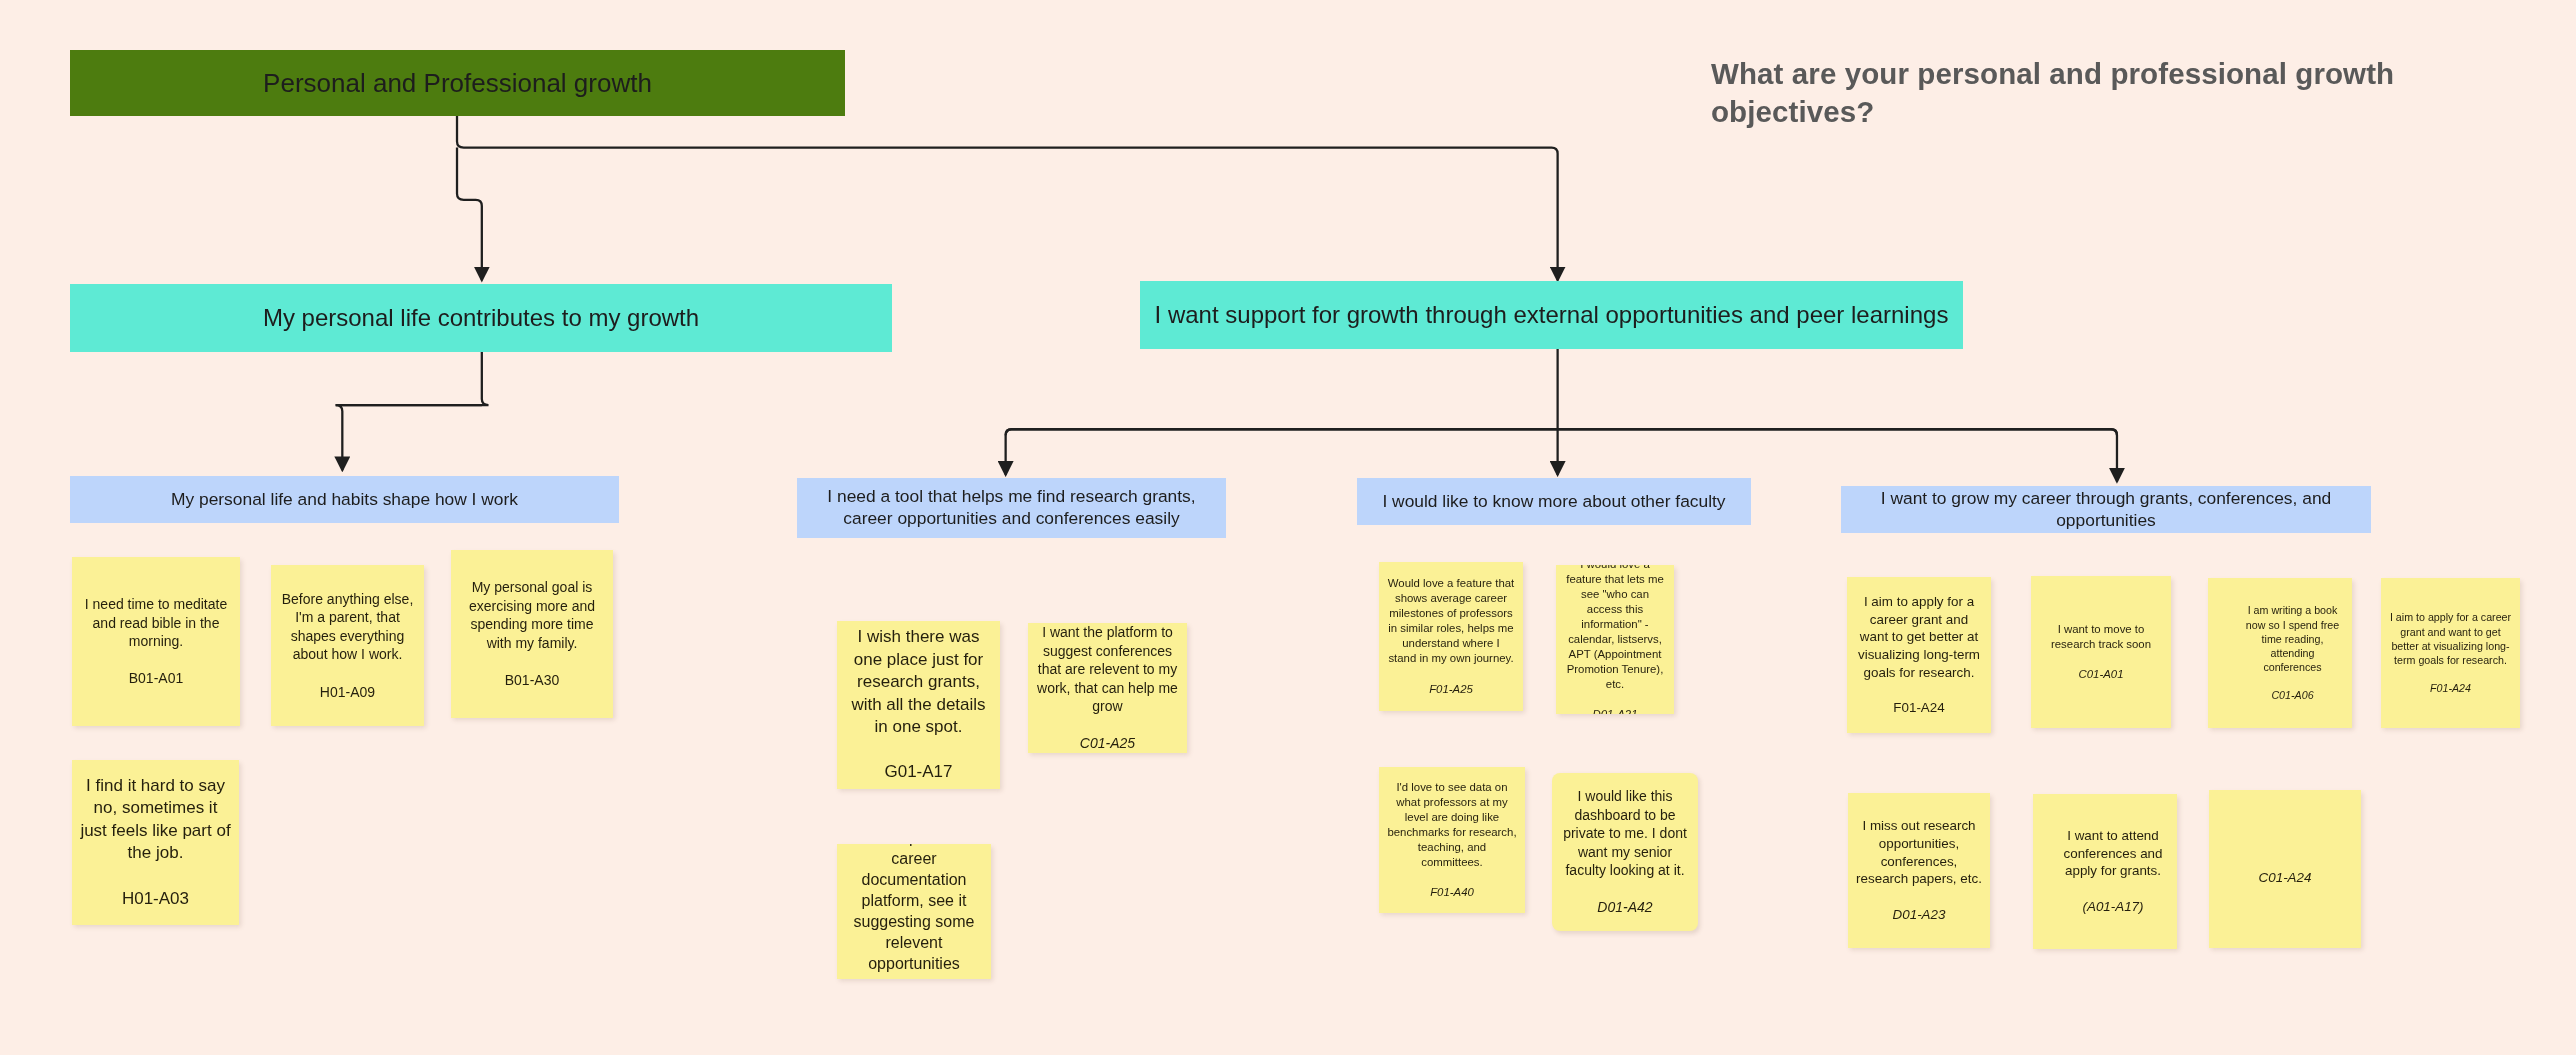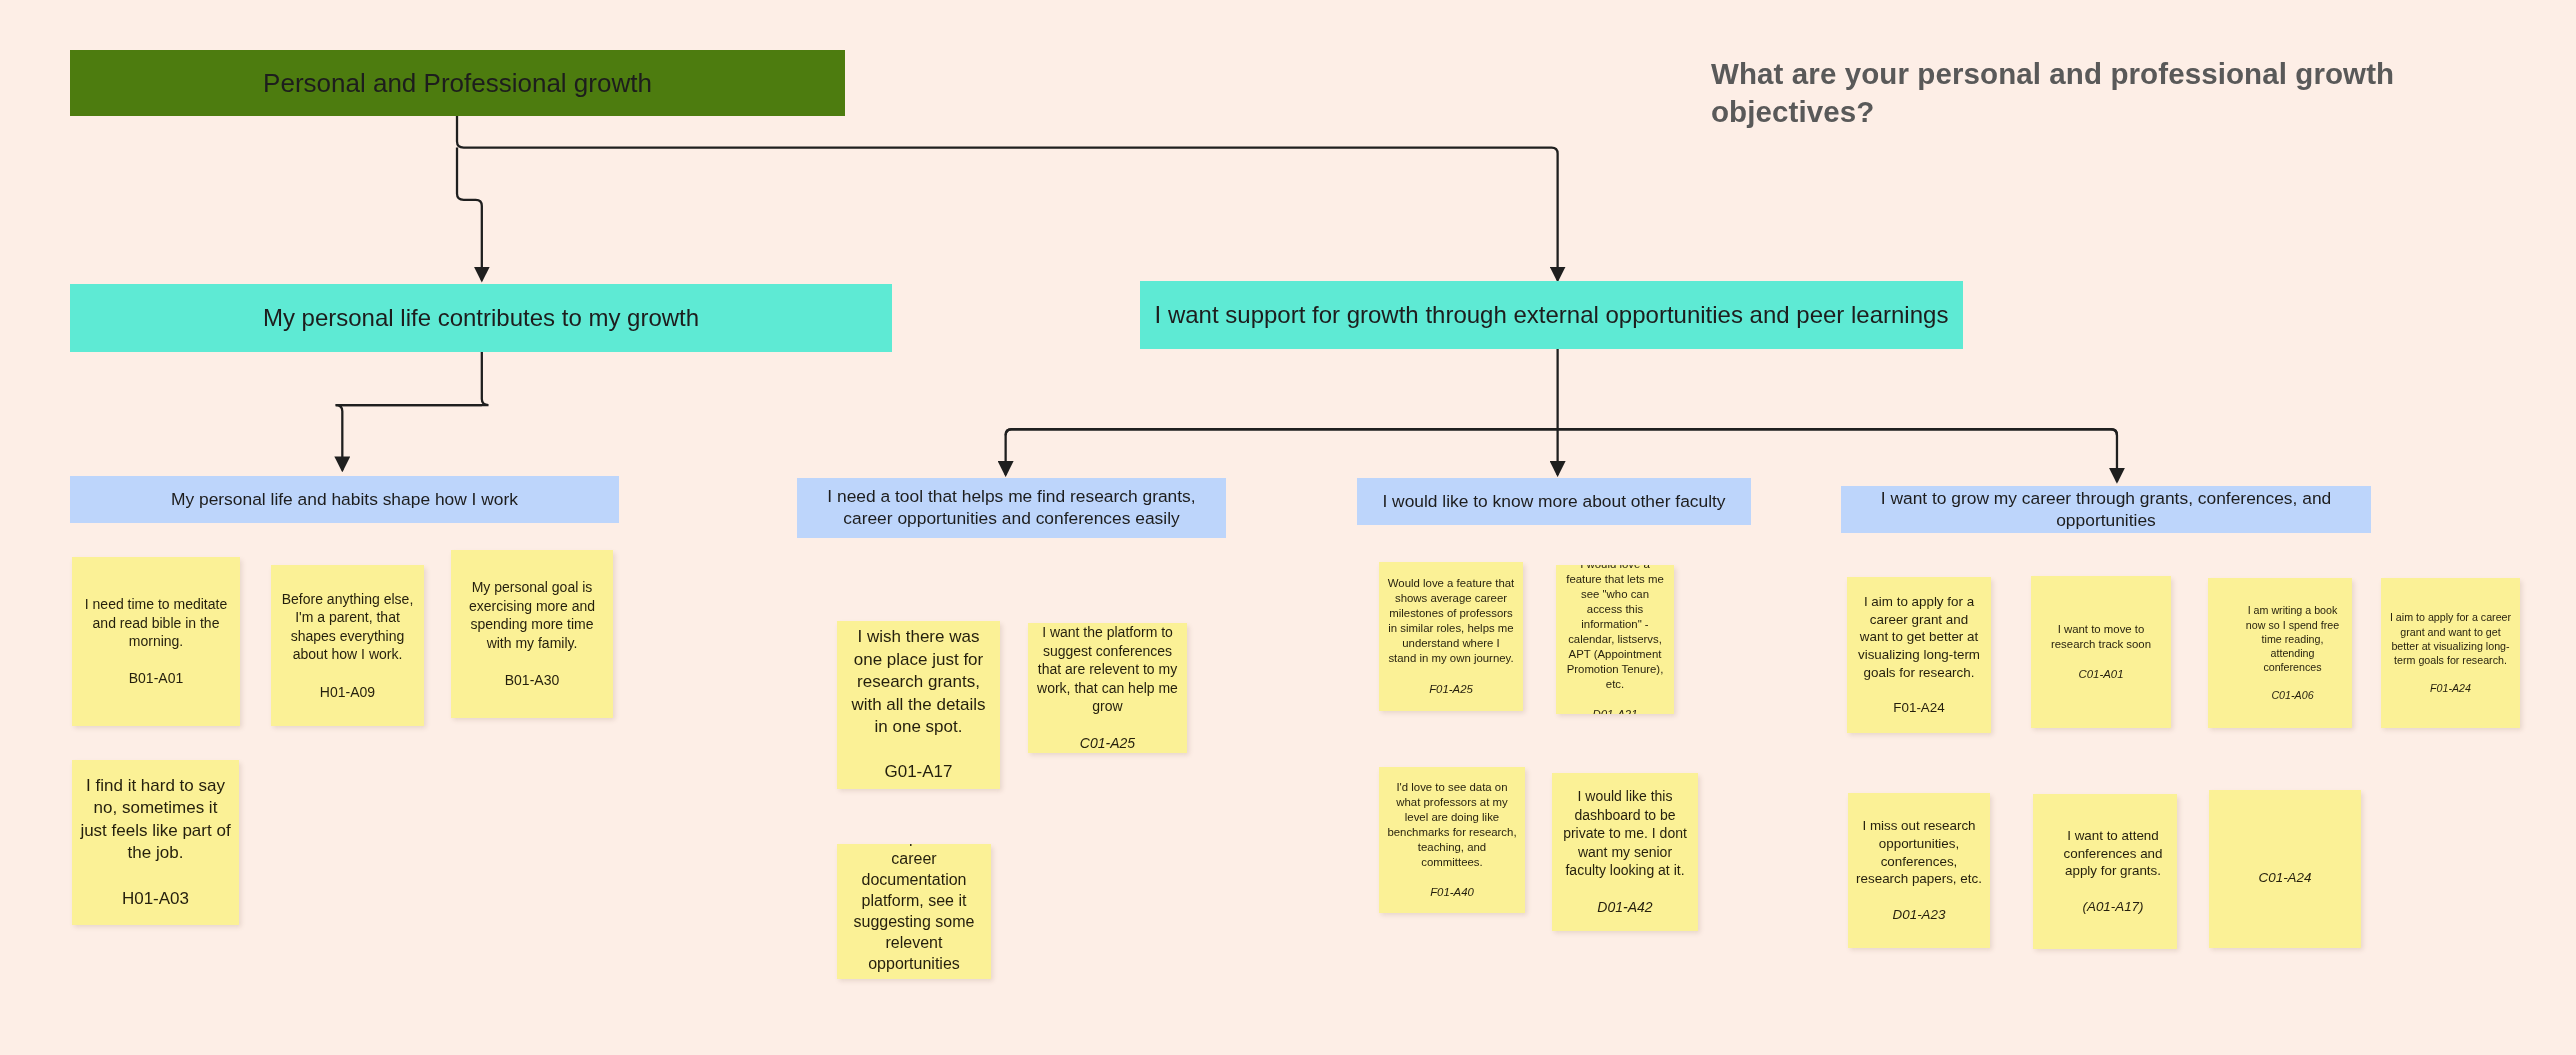--- a/index.html
+++ b/index.html
@@ -178,21 +178,21 @@
   <div class="sticky" style="left:1556px; top:565px; width:118px; height:149px; font-size:11.4px;">
     <span class="txt">I would love a feature that lets me see "who can access this information" - calendar, listservs, APT (Appointment Promotion Tenure), etc.</span>
     <span class="code">D01-A21</span>
   </div>
 
   <div class="sticky" style="left:1379px; top:767px; width:146px; height:146px; font-size:11.4px;">
     <span class="txt">I'd love to see data on what professors at my level are doing like benchmarks for research, teaching, and committees.</span>
     <span class="code">F01-A40</span>
   </div>
 
-  <div class="sticky" style="left:1552px; top:773px; width:146px; height:158px; font-size:14px;">
+  <div class="sticky" style="left:1552px; top:773px; width:146px; height:158px; font-size:14px;border-radius:8px;">
     <span class="txt">I would like this dashboard to be private to me. I dont want my senior faculty looking at it.</span>
     <span class="code">D01-A42</span>
   </div>
 
   <div class="sticky code-upright" style="left:1847px; top:577px; width:144px; height:156px; font-size:13.4px;">
     <span class="txt">I aim to apply for a career grant and want to get better at visualizing long-term goals for research.</span>
     <span class="code">F01-A24</span>
   </div>
 
   <div class="sticky" style="left:2031px; top:576px; width:140px; height:152px; font-size:11.4px;">

